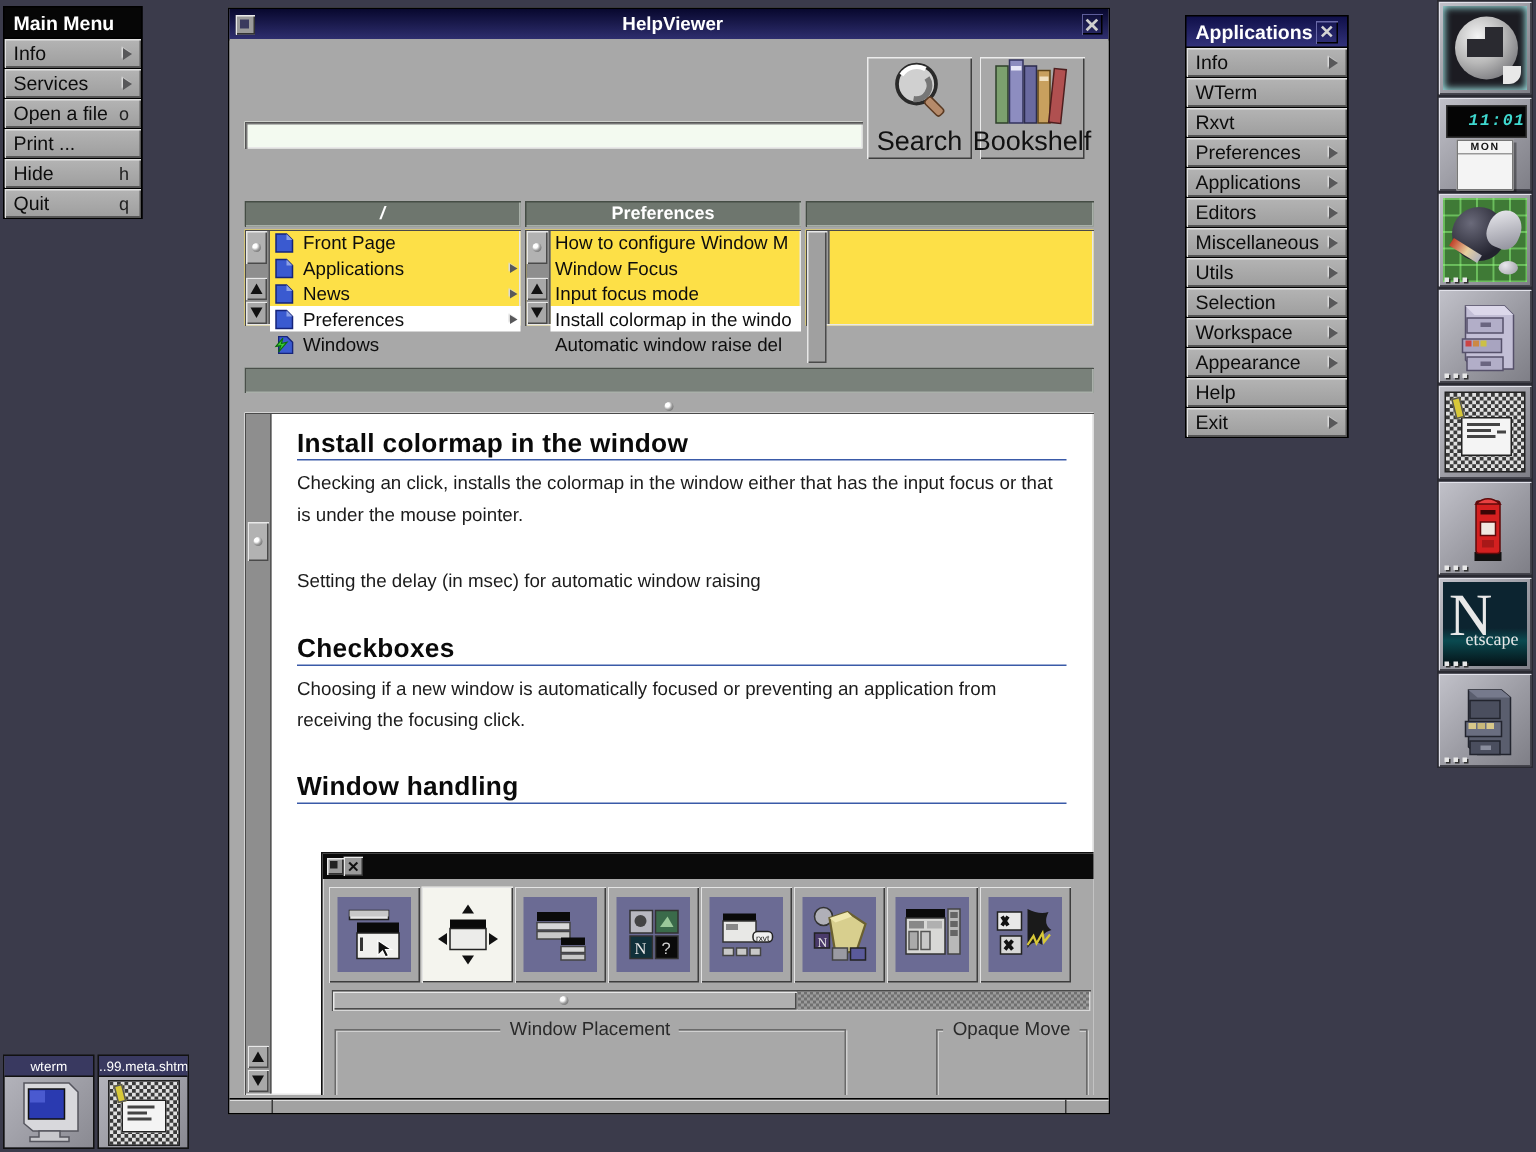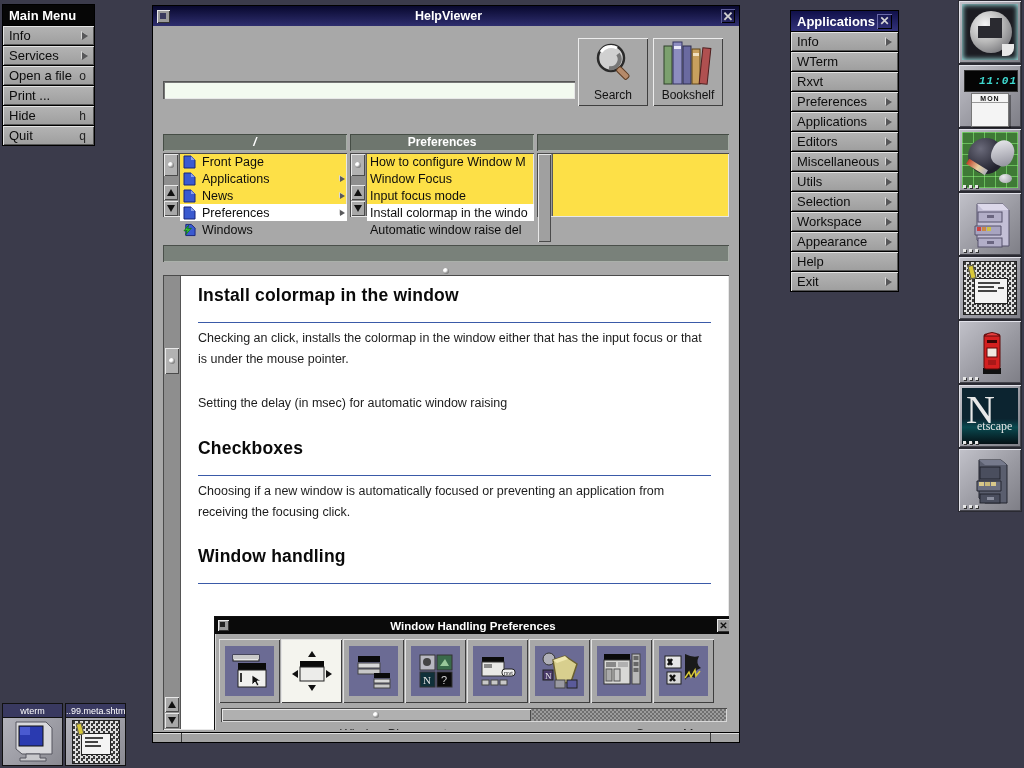--- a/index.html
+++ b/index.html
@@ -36,21 +36,21 @@
   .hv-title .t-text{flex:1;color:#fff;font-weight:bold;font-size:12.5px;text-align:center;}
   .hv-title .t-close{width:14px;height:14px;display:flex;align-items:center;justify-content:center;color:#cfcfcf;font-size:13px;font-weight:bold;box-shadow:inset 1px 1px 0 #5d5d9a, inset -1px -1px 0 #000;}
   .hv-body{position:absolute;left:0;top:21px;right:0;bottom:10px;background:#a8a8a8;overflow:hidden;}
 
   .hv-search-input{position:absolute;left:10px;top:54px;width:404px;height:18px;background:#f3faf0;
     border:0;box-shadow:inset 1px 1px 0 #555, inset 2px 2px 0 #777, inset -1px -1px 0 #e8e8e8;
     font-size:12px;padding:0 4px;outline:none;}
   .hv-btn{position:absolute;top:11px;width:70px;height:68px;background:#a8a8a8;
     box-shadow:inset 1px 1px 0 #ececec, inset -1px -1px 0 #3f3f3f;display:flex;flex-direction:column;align-items:center;}
   .hv-btn .b-icon{flex:1;display:flex;align-items:center;justify-content:center;width:100%;}
-  .hv-btn .b-label{font-size:12px;color:#111;margin-bottom:4px;}
+  .hv-btn .b-label{font-size:18px;color:#111;margin-bottom:4px;}
 
   
   .browser{position:absolute;left:10px;top:107px;width:566px;}
   .b-col{position:absolute;top:0;width:184px;}
   .b-head{height:17px;background:#6e766e;color:#fff;font-size:12px;font-weight:bold;text-align:center;line-height:17px;
     box-shadow:inset 1px 1px 0 #454d45, inset -1px -1px 0 #a8b0a8;}
   .b-list{margin-top:2px;height:64px;background:#fde047;position:relative;
     box-shadow:inset 1px 1px 0 #4a4a4a, inset -1px -1px 0 #e8e8e8;padding-left:17px;box-sizing:border-box;}
   .b-scroll{position:absolute;left:1px;top:1px;bottom:1px;width:15px;background:#8e8e8e;border-right:1px solid #5a5a5a;}
   .b-knob{position:absolute;left:0px;top:0px;width:14px;height:22px;background:#b2b2b2;
@@ -71,21 +71,21 @@
   .hv-split{position:absolute;left:10px;top:239px;width:566px;height:9px;display:flex;align-items:center;justify-content:center;}
 
   
   .hv-content{position:absolute;left:10px;top:248px;width:566px;bottom:2px;background:#fff;
     box-shadow:inset 1px 1px 0 #4a4a4a, inset -1px -1px 0 #e8e8e8;overflow:hidden;}
   .c-scroll{position:absolute;left:1px;top:1px;bottom:1px;width:16px;background:#8e8e8e;border-right:1px solid #555;}
   .c-knob{position:absolute;left:1px;top:72px;width:14px;height:26px;background:#b2b2b2;
     box-shadow:inset 1px 1px 0 #e8e8e8, inset -1px -1px 0 #4a4a4a;display:flex;align-items:center;justify-content:center;}
   .c-arrows{position:absolute;left:1px;bottom:1px;width:15px;}
   .c-body{margin-left:17px;padding:6px 18px 0 18px;}
-  .c-body h2{font-size:17.5px;font-weight:bold;color:#0a0a0a;margin:14px 0 2px 0;border-bottom:1px solid #3a5aa8;padding-bottom:16px;letter-spacing:0.2px;}
+  .c-body h2{font-size:17.5px;font-weight:bold;color:#0a0a0a;margin:14px 0 2px 0;border-bottom:1px solid #3a5aa8;padding-bottom:0;letter-spacing:0.2px;}
   .c-body h2:first-child{margin-top:4px;}
   .c-body p{font-size:12.5px;color:#1c1c1c;line-height:1.65;margin:5px 0 24px 0;max-width:524px;}
 
   
   .dlg{position:relative;margin:32px 0 0 16px;width:518px;height:186px;background:#a8a8a8;border:1px solid #111;overflow:hidden;
     box-shadow:inset 1px 1px 0 #d8d8d8;}
   .dlg-title{height:17px;background:#0a0a0a;display:flex;align-items:center;padding:0 3px;}
   .dlg-title .t-min{width:11px;height:11px;background:#9a9a9a;box-shadow:inset 1px 1px 0 #e9e9e9, inset -1px -1px 0 #333;position:relative;}
   .dlg-title .t-min::after{content:"";position:absolute;left:2px;top:2px;width:5px;height:5px;background:#222;}
   .dlg-title .t-text{flex:1;text-align:center;color:#fff;font-weight:bold;font-size:11.5px;}
@@ -331,21 +331,20 @@
         <h2>Install colormap in the window</h2>
         <p>Checking an click, installs the colormap in the window either that has the input focus or that is under the mouse pointer.</p>
         <p>Setting the delay (in msec) for automatic window raising</p>
         <h2>Checkboxes</h2>
         <p>Choosing if a new window is automatically focused or preventing an application from receiving the focusing click.</p>
         <h2>Window handling</h2>
 
         <div class="dlg">
           <div class="dlg-title">
             <span class="t-min"></span>
-            <span class="t-text">Window Handling Preferences</span>
             <span class="t-close">✕</span>
           </div>
           <div class="dlg-toolbar">
             <div class="tb-btn">
               <span class="tb-ic">
                 <svg width="40" height="40" viewBox="0 0 40 40">
                   <rect x="3" y="4" width="26" height="6" fill="#e8e8e8" stroke="#222"></rect>
                     <rect x="3" y="4" width="26" height="4" fill="#c8c8c8"></rect>
                   <rect x="8" y="12" width="28" height="7" fill="#0a0a0a"></rect>
                     <rect x="8" y="19" width="28" height="17" fill="#f0f0ee" stroke="#222"></rect>

